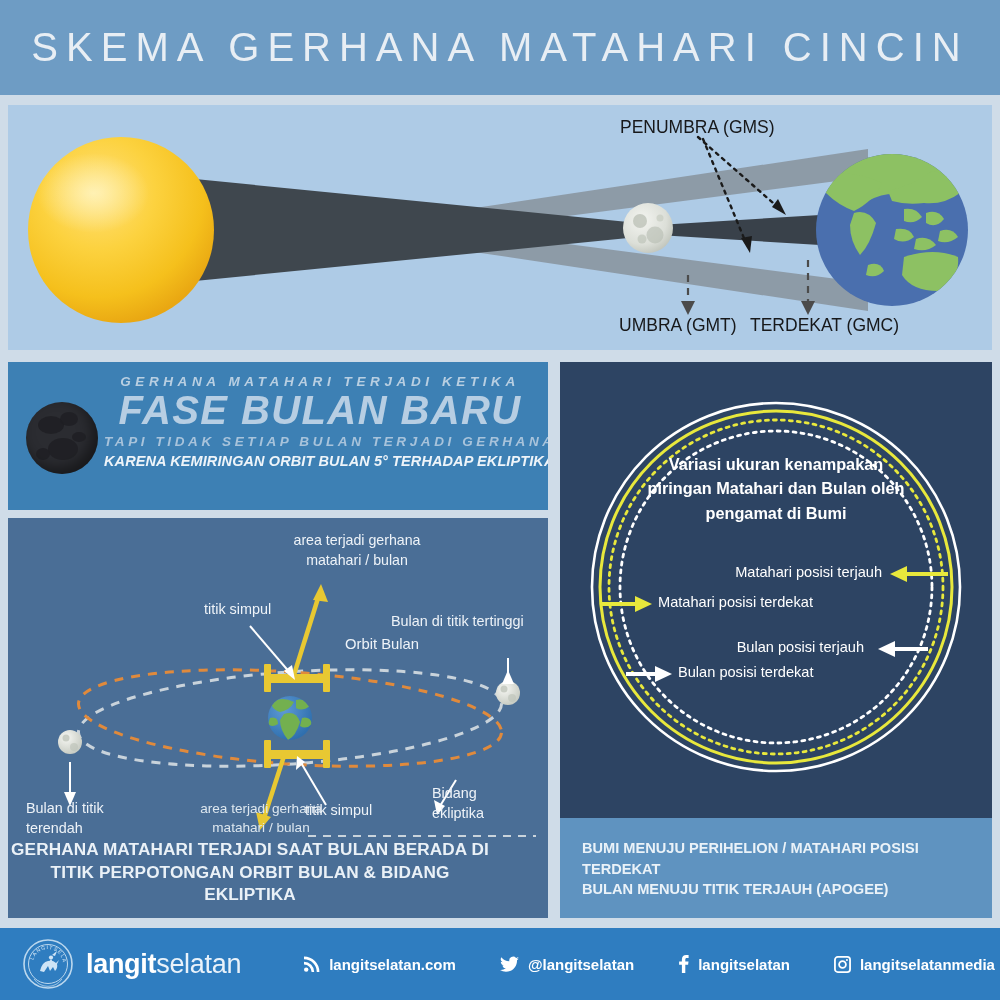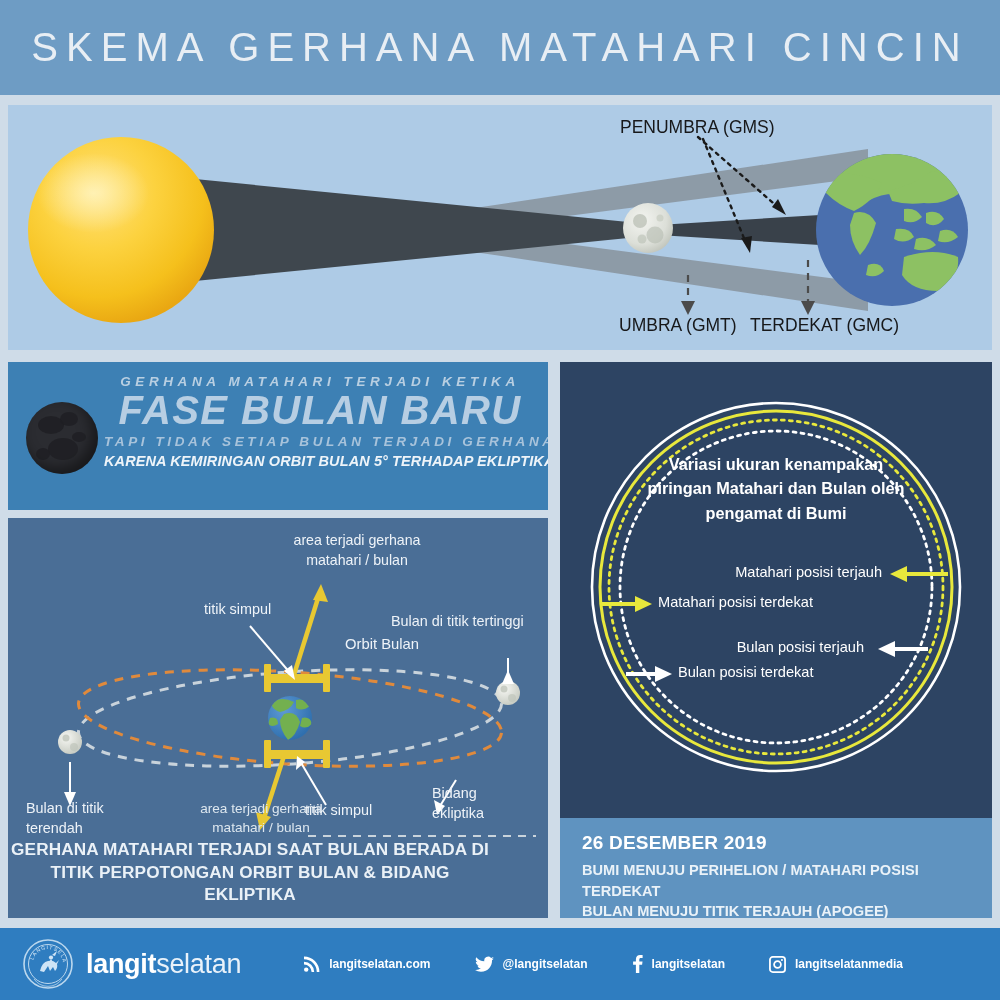--- a/index.html
+++ b/index.html
@@ -93,21 +93,21 @@
   
   #footer{
     position:absolute;left:0;top:928px;width:1000px;height:72px;background:#2f7dc0;
     display:flex;align-items:center;
   }
   #footer .brand{display:flex;align-items:center;margin-left:22px;}
   #footer .wordmark{margin-left:12px;font-size:27px;color:#fff;letter-spacing:-.3px;white-space:nowrap;}
   #footer .wordmark b{font-weight:700;}
   #footer .wordmark span{font-weight:300;color:#e9f2fa;}
   #footer .links{display:flex;align-items:center;margin-left:62px;gap:44px;}
-  #footer .link{display:flex;align-items:center;gap:9px;color:#ffffff;font-size:12px;font-weight:600;white-space:nowrap;}
+  #footer .link{display:flex;align-items:center;gap:9px;color:#ffffff;font-size:15px;font-weight:600;white-space:nowrap;}
   #footer .link svg{display:block;}
 </style>
 </head>
 <body>
 
 <div id="page">
 
   <div id="header">
     <div class="title">SKEMA GERHANA MATAHARI CINCIN</div>
   </div>
@@ -357,21 +357,20 @@
       <div>pengamat di Bumi</div>
     </div>
 
     <div style="position:absolute;right:110px;top:202px;color:#ffffff;font-size:14.6px;white-space:nowrap;">Matahari posisi terjauh</div>
     <div style="position:absolute;left:98px;top:232px;color:#ffffff;font-size:14.6px;white-space:nowrap;">Matahari posisi terdekat</div>
     <div style="position:absolute;right:128px;top:277px;color:#ffffff;font-size:14.6px;white-space:nowrap;">Bulan posisi terjauh</div>
     <div style="position:absolute;left:118px;top:302px;color:#ffffff;font-size:14.6px;white-space:nowrap;">Bulan posisi terdekat</div>
   </div>
 
   <div id="panel-date">
-    <div class="d1">26 DESEMBER 2019</div>
     <div class="d2">
       <div>BUMI MENUJU PERIHELION / MATAHARI POSISI TERDEKAT</div>
       <div>BULAN MENUJU TITIK TERJAUH (APOGEE)</div>
     </div>
   </div>
 
   <div id="footer">
     <div class="brand">
       <svg width="52" height="52" viewBox="0 0 52 52">
         <circle cx="26" cy="26" r="24" fill="none" stroke="#bcd8ee" stroke-width="1.6"></circle>

